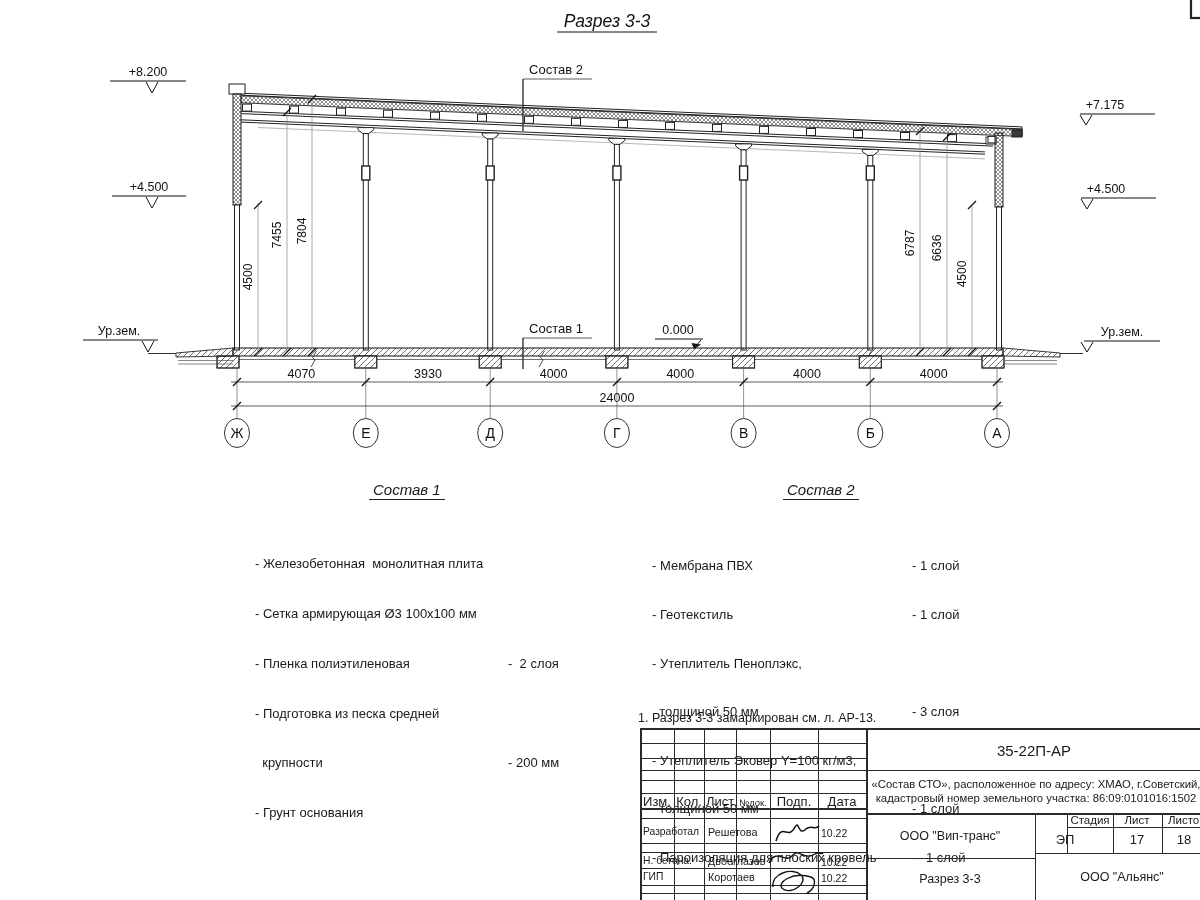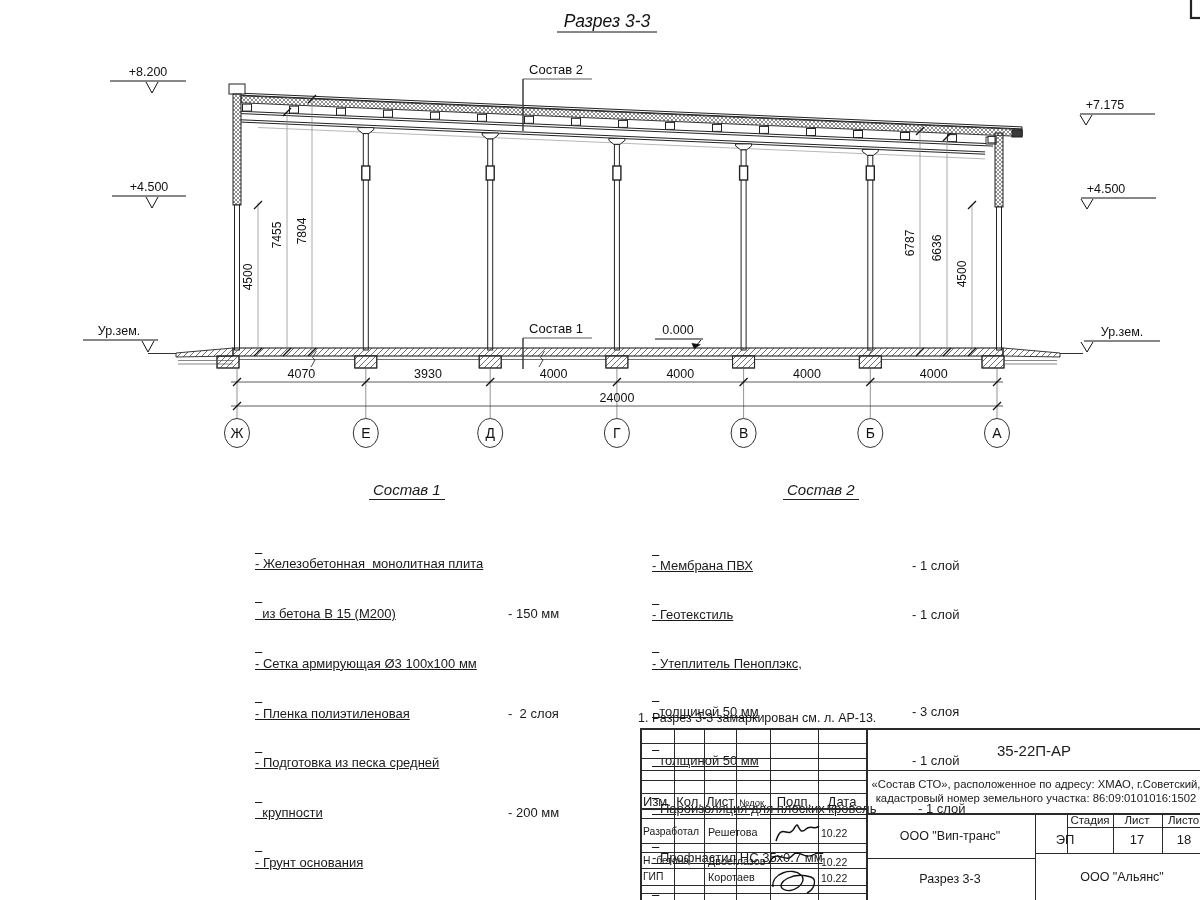--- a/index.html
+++ b/index.html
@@ -3,21 +3,21 @@
 <meta charset="utf-8">
 <style>
   html,body{margin:0;padding:0;background:#fff;}
   #sheet{position:relative;width:1200px;height:900px;background:#fff;overflow:hidden;
          font-family:"Liberation Sans",sans-serif;color:#1a1a1a;}
   svg{position:absolute;left:0;top:0;}
   .abs{position:absolute;}
   .hl{position:absolute;background:#2a2a2a;height:1px;}
   .vl{position:absolute;background:#2a2a2a;width:1px;}
   .listhead{font-style:italic;font-size:15px;border-bottom:1px solid #222;padding:0 4px 1px 4px;text-align:center;}
-  .mlist{font-size:13px;line-height:16.6px;white-space:pre;text-decoration:underline;}
+  .mlist{font-size:13px;line-height:16.6px;white-space:pre;}
   .mrow{position:relative;}
   .mval{position:absolute;top:0;white-space:pre;}
   .tbt{position:absolute;white-space:nowrap;}
   .ctr{text-align:center;transform:translateX(-50%);}
 </style>
 </head>
 <body>
 
 <div id="sheet">
 
@@ -319,34 +319,34 @@
     <g>
           <ellipse cx="997" cy="433" rx="12.5" ry="14.5" fill="#fff" stroke="#333"></ellipse>
           <text x="997" y="438">А</text>
         </g>
   </g>
 </svg>
 
 <div class="abs listhead" style="left:369px;top:481px;">Состав 1</div>
 <div class="abs mlist" style="left:255px;top:523px;width:330px;">
   <div class="mrow"><span>- Железобетонная  монолитная плита</span><span class="mval" style="left:253px;"></span></div>
-  <div class="mrow"><span>  из бетона В 15 (М200)</span><span class="mval" style="left:253px;">- 150 мм</span></div>
   <div class="mrow"><span>- Сетка армирующая Ø3 100х100 мм</span><span class="mval" style="left:253px;"></span></div>
   <div class="mrow"><span>- Пленка полиэтиленовая</span><span class="mval" style="left:253px;">-  2 слоя</span></div>
   <div class="mrow"><span>- Подготовка из песка средней</span><span class="mval" style="left:253px;"></span></div>
   <div class="mrow"><span>  крупности</span><span class="mval" style="left:253px;">- 200 мм</span></div>
   <div class="mrow"><span>- Грунт основания</span><span class="mval" style="left:253px;"></span></div>
 </div>
 
 <div class="abs listhead" style="left:783px;top:481px;">Состав 2</div>
 <div class="abs mlist" style="left:652px;top:526px;width:340px;line-height:16.2px;">
   <div class="mrow"><span>- Мембрана ПВХ</span><span class="mval" style="left:260px;">- 1 слой</span></div>
   <div class="mrow"><span>- Геотекстиль</span><span class="mval" style="left:260px;">- 1 слой</span></div>
   <div class="mrow"><span>- Утеплитель Пеноплэкс,</span><span class="mval" style="left:260px;"></span></div>
   <div class="mrow"><span>  толщиной 50 мм</span><span class="mval" style="left:260px;">- 3 слоя</span></div>
+  <div class="mrow"><span>- Утеплитель Эковер Y=100 кг/м3,</span><span class="mval" style="left:260px;"></span></div>
   <div class="mrow"><span>  толщиной 50 мм</span><span class="mval" style="left:260px;">- 1 слой</span></div>
   <div class="mrow"><span>- Пароизоляция для плоских кровель</span><span class="mval" style="left:266px;">- 1 слой</span></div>
   <div class="mrow"><span>- Профнастил НС 35х0.7 мм</span></div>
   
   
   
 </div>
 
 <div class="abs" style="left:638px;top:711px;font-size:12.5px;">1. Разрез 3-3 замаркирован см. л. АР-13.</div>
 

